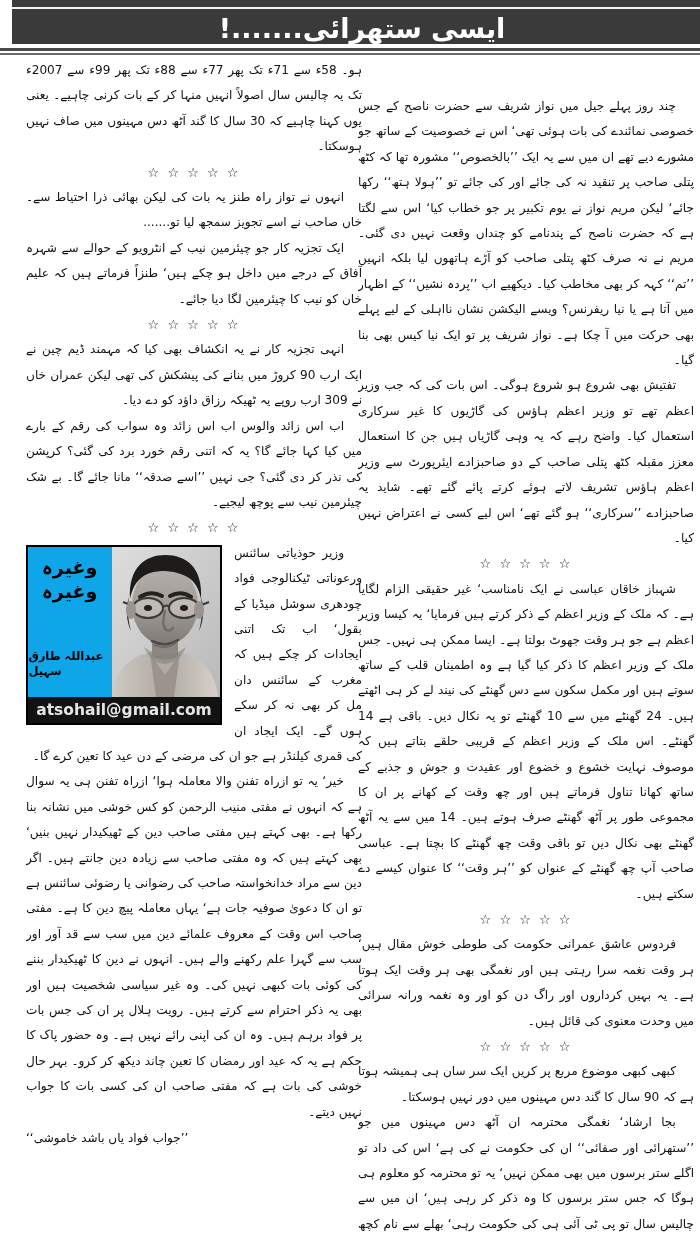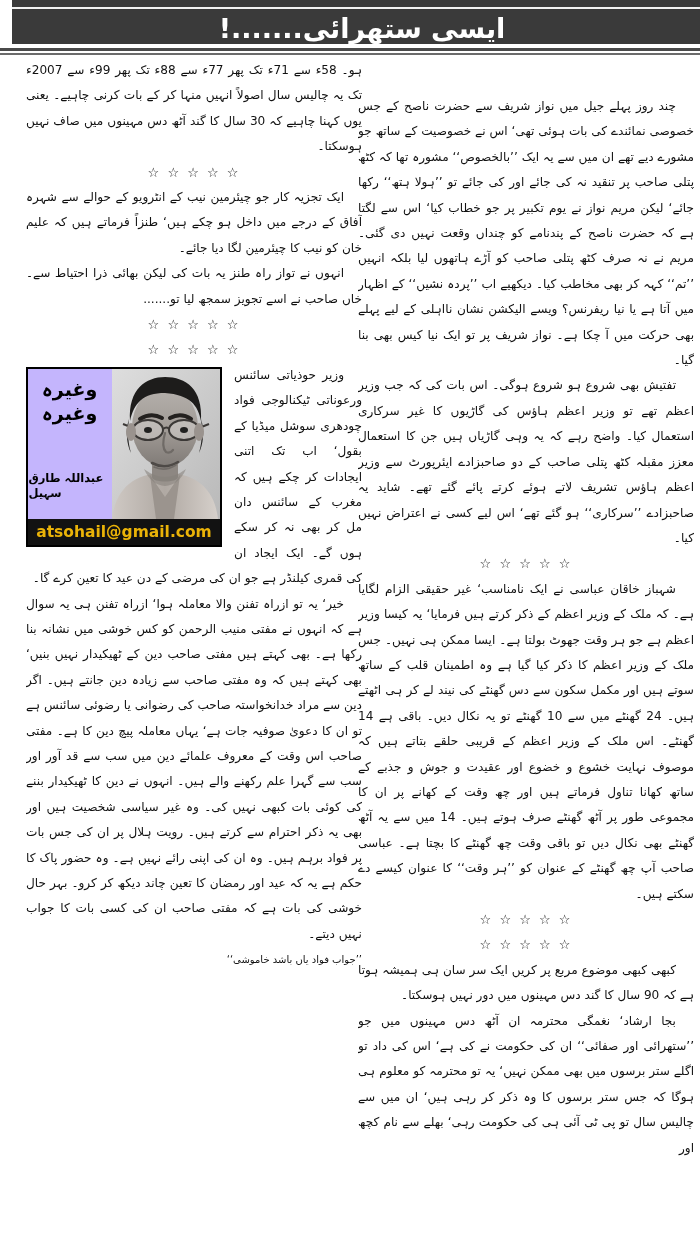--- a/index.html
+++ b/index.html
@@ -109,23 +109,23 @@
 
   .stars {
     text-align: center;
     font-size: 13px;
     line-height: 25.4px;
     letter-spacing: 2px;
     color: #222222;
     text-indent: 0;
   }
   .closing-quote {
-    text-align: right;
+    text-align: left;
     text-indent: 0;
-    font-size: 10px;
+    font-size: 12px;
     line-height: 26px;
   }
 
   
   .author-block {
     float: left;
     width: 196px;
     margin: 4px 12px 6px 0;
     background: #ffffff;
     border: 2.5px solid #000000;
@@ -135,21 +135,21 @@
   }
   .author-inner {
     display: flex;
     flex-direction: row-reverse;
     width: 100%;
     height: 150px;
     box-sizing: border-box;
   }
   .author-meta {
     width: 86px;
-    background: #c4b5fd;
+    background: #0ea5e9;
     position: relative;
     box-sizing: border-box;
     padding-left: 18px;
   }
   .column-name {
     position: absolute;
     top: 8px;
     right: 4px;
     width: 78px;
     text-align: center;
@@ -178,21 +178,21 @@
     height: 150px;
     position: relative;
     overflow: hidden;
     background: #cfcfcf;
   }
   .photo-svg { display: block; width: 110px; height: 150px; }
 
   .email-bar {
     width: 100%;
     background: #121212;
-    color: #eab308;
+    color: #e5e5e5;
     text-align: center;
     font-family: "DejaVu Sans", sans-serif;
     font-size: 15.5px;
     font-weight: bold;
     letter-spacing: 0px;
     line-height: 26px;
     height: 26px;
     direction: ltr;
     box-sizing: border-box;
   }
@@ -211,31 +211,34 @@
   <div class="masthead-bottom-rule3"></div>
 
   <div class="body-area">
 
     <div class="col col-right">
       <p class="para">چند روز پہلے جیل میں نواز شریف سے حضرت ناصح کے جس خصوصی نمائندے کی بات ہوئی تھی‘ اس نے خصوصیت کے ساتھ جو مشورے دیے تھے ان میں سے یہ ایک ’’بالخصوص‘‘ مشورہ تھا کہ کٹھ پتلی صاحب پر تنقید نہ کی جائے اور کی جائے تو ’’ہولا ہتھ‘‘ رکھا جائے‘ لیکن مریم نواز نے یوم تکبیر پر جو خطاب کیا‘ اس سے لگتا ہے کہ حضرت ناصح کے پندنامے کو چنداں وقعت نہیں دی گئی۔ مریم نے نہ صرف کٹھ پتلی صاحب کو آڑے ہاتھوں لیا بلکہ انہیں ’’تم‘‘ کہہ کر بھی مخاطب کیا۔ دیکھیے اب ’’پردہ نشیں‘‘ کے اظہار میں آتا ہے یا نیا ریفرنس؟ ویسے الیکشن نشان نااہلی کے لیے پہلے بھی حرکت میں آ چکا ہے۔ نواز شریف پر تو ایک نیا کیس بھی بنا گیا۔</p>
       <p class="para">تفتیش بھی شروع ہو شروع ہوگی۔ اس بات کی کہ جب وزیر اعظم تھے تو وزیر اعظم ہاؤس کی گاڑیوں کا غیر سرکاری استعمال کیا۔ واضح رہے کہ یہ وہی گاڑیاں ہیں جن کا استعمال معزز مقبلہ کٹھ پتلی صاحب کے دو صاحبزادے ایئرپورٹ سے وزیر اعظم ہاؤس تشریف لاتے ہوئے کرتے پائے گئے تھے۔ شاید یہ صاحبزادے ’’سرکاری‘‘ ہو گئے تھے‘ اس لیے کسی نے اعتراض نہیں کیا۔</p>
       <div class="stars">☆ ☆ ☆ ☆ ☆</div>
       <p class="para">شہباز خاقان عباسی نے ایک نامناسب‘ غیر حقیقی الزام لگایا ہے۔ کہ ملک کے وزیر اعظم کے ذکر کرتے ہیں فرمایا‘ یہ کیسا وزیر اعظم ہے جو ہر وقت جھوٹ بولتا ہے۔ ایسا ممکن ہی نہیں۔ جس ملک کے وزیر اعظم کا ذکر کیا گیا ہے وہ اطمینان قلب کے ساتھ سوتے ہیں اور مکمل سکون سے دس گھنٹے کی نیند لے کر ہی اٹھتے ہیں۔ 24 گھنٹے میں سے 10 گھنٹے تو یہ نکال دیں۔ باقی ہے 14 گھنٹے۔ اس ملک کے وزیر اعظم کے قریبی حلقے بتاتے ہیں کہ موصوف نہایت خشوع و خضوع اور عقیدت و جوش و جذبے کے ساتھ کھانا تناول فرماتے ہیں اور چھ وقت کے کھانے پر ان کا مجموعی طور پر آٹھ گھنٹے صرف ہوتے ہیں۔ 14 میں سے یہ آٹھ گھنٹے بھی نکال دیں تو باقی وقت چھ گھنٹے کا بچتا ہے۔ عباسی صاحب آپ چھ گھنٹے کے عنوان کو ’’ہر وقت‘‘ کا عنوان کیسے دے سکتے ہیں۔</p>
       <div class="stars">☆ ☆ ☆ ☆ ☆</div>
+      <p class="para">فردوس عاشق عمرانی حکومت کی طوطی خوش مقال ہیں‘ ہر وقت نغمہ سرا رہتی ہیں اور نغمگی بھی ہر وقت ایک ہوتا ہے۔ یہ بہیں کرداروں اور راگ دن کو اور وہ نغمہ ورانہ سرائی میں وحدت معنوی کی قائل ہیں۔</p>
       <div class="stars">☆ ☆ ☆ ☆ ☆</div>
       <p class="para">کبھی کبھی موضوع مربع پر کریں ایک سر سان ہی ہمیشہ ہوتا ہے کہ 90 سال کا گند دس مہینوں میں دور نہیں ہوسکتا۔</p>
       <p class="para">بجا ارشاد‘ نغمگی محترمہ ان آٹھ دس مہینوں میں جو ’’ستھرائی اور صفائی‘‘ ان کی حکومت نے کی ہے‘ اس کی داد تو اگلے ستر برسوں میں بھی ممکن نہیں‘ یہ تو محترمہ کو معلوم ہی ہوگا کہ جس ستر برسوں کا وہ ذکر کر رہی ہیں‘ ان میں سے چالیس سال تو پی ٹی آئی ہی کی حکومت رہی‘ بھلے سے نام کچھ اور</p>
     </div>
 
     <div class="col col-left">
       <p class="para no-indent">ہو۔ 58ء سے 71ء تک پھر 77ء سے 88ء تک پھر 99ء سے 2007ء تک یہ چالیس سال اصولاً انہیں منہا کر کے بات کرنی چاہیے۔ یعنی یوں کہنا چاہیے کہ 30 سال کا گند آٹھ دس مہینوں میں صاف نہیں ہوسکتا۔</p>
       <div class="stars">☆ ☆ ☆ ☆ ☆</div>
+      <p class="para">انہوں نے تواز راہ طنز یہ بات کی لیکن بھائی ذرا احتیاط سے۔ خاں صاحب نے اسے تجویز سمجھ لیا تو.......</p>
       <p class="para">ایک تجزیہ کار جو چیئرمین نیب کے انٹرویو کے حوالے سے شہرہ آفاق کے درجے میں داخل ہو چکے ہیں‘ طنزاً فرماتے ہیں کہ علیم خان کو نیب کا چیئرمین لگا دیا جائے۔</p>
-      <p class="para">انہوں نے تواز راہ طنز یہ بات کی لیکن بھائی ذرا احتیاط سے۔ خاں صاحب نے اسے تجویز سمجھ لیا تو.......</p>
-      <div class="stars">☆ ☆ ☆ ☆ ☆</div>
+      <div class="stars">☆ ☆ ☆ ☆ ☆</div>
+      <p class="para">انہی تجزیہ کار نے یہ انکشاف بھی کیا کہ مہمند ڈیم چین نے ایک ارب 90 کروڑ میں بنانے کی پیشکش کی تھی لیکن عمران خاں نے 309 ارب روپے یہ ٹھیکہ رزاق داؤد کو دے دیا۔</p>
+      <p class="para">اب اس زائد والوس اب اس زائد وہ سواب کی رقم کے بارے میں کیا کہا جائے گا؟ یہ کہ اتنی رقم خورد برد کی گئی؟ کرپشن کی نذر کر دی گئی؟ جی نہیں ’’اسے صدقہ‘‘ مانا جائے گا۔ بے شک چیئرمین نیب سے پوچھ لیجیے۔</p>
       <div class="stars">☆ ☆ ☆ ☆ ☆</div>
 
       <div class="author-block">
         <div class="author-inner">
           <div class="author-meta">
             <div class="column-name">وغیرہ وغیرہ</div>
             <div class="author-name">عبداللہ طارق سہیل</div>
           </div>
           <div class="author-photo">
             <svg class="photo-svg" viewBox="0 0 110 150" preserveAspectRatio="xMidYMid slice">

